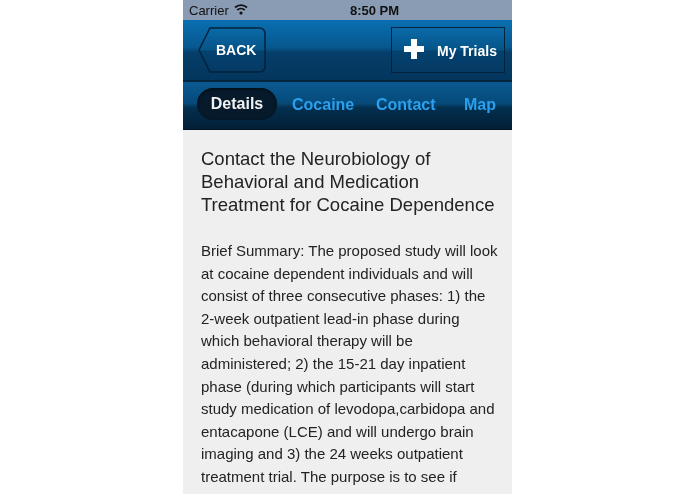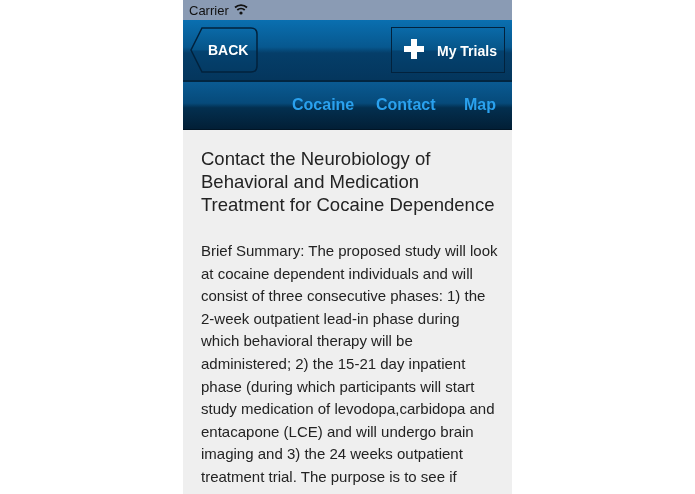--- a/index.html
+++ b/index.html
@@ -23,21 +23,21 @@
   }
   .status-bar .battery::after {
     content:""; position:absolute; right:-3px; top:3px; width:2px; height:4px; background:#000;
   }
   .nav-bar {
     position:absolute; left:0; top:20px; width:329px; height:60px;
     background:linear-gradient(#0a6fb0 0%, #07588f 45%, #053e69 55%, #04365d 100%);
     border-bottom:2px solid #022540;
   }
   .back-btn {
-    position:absolute; left:7px; top:7px; width:68px; height:31px;
+    position:absolute; left:15px; top:7px; width:68px; height:31px;
     color:#fff; font-weight:bold; font-size:14px;
   }
   .back-btn svg { position:absolute; left:0; top:0; }
   .back-btn .lbl { position:absolute; left:18px; top:15px; }
   .trials-btn {
     position:absolute; left:208px; top:7px; width:114px; height:46px;
     border:1.5px solid #02223d; border-radius:0; box-sizing:border-box;
     background:linear-gradient(#0a6aa8 0%, #065487 50%, #044270 52%, #043a63 100%);
     color:#fff; font-weight:bold; font-size:14px;
   }
@@ -68,20 +68,21 @@
 <div class="phone">
   <div class="status-bar">
     <span class="carrier">Carrier</span>
     <span class="wifi">
       <svg width="14" height="12" viewBox="0 0 14 12">
         <path d="M1 4.5 A9 9 0 0 1 13 4.5" stroke="#111" stroke-width="1.8" fill="none"></path>
         <path d="M3.3 7 A5.5 5.5 0 0 1 10.7 7" stroke="#111" stroke-width="1.8" fill="none"></path>
         <circle cx="7" cy="10" r="1.6" fill="#111"></circle>
       </svg>
     </span>
+    <span class="time">8:50 PM</span>
     <span class="battery"></span>
   </div>
 
   <div class="nav-bar">
     <div class="back-btn">
       <svg width="68" height="46" viewBox="0 0 68 46">
         <defs>
           <linearGradient id="bg1" x1="0" y1="0" x2="0" y2="1">
             <stop offset="0" stop-color="#0a6aa8"></stop>
             <stop offset="0.5" stop-color="#065487"></stop>
@@ -93,20 +94,21 @@
       </svg>
       <span class="lbl">BACK</span>
     </div>
     <div class="trials-btn">
       <span class="plus"></span>
       <span class="lbl">My Trials</span>
     </div>
   </div>
 
   <div class="tab-bar">
+    <div class="tab active">Details</div>
     <div class="tab" style="left:109px;">Cocaine</div>
     <div class="tab" style="left:193px;">Contact</div>
     <div class="tab" style="left:281px;">Map</div>
   </div>
 
   <div class="content">
     <h1 class="title">Contact the Neurobiology of Behavioral and Medication Treatment for Cocaine Dependence</h1>
     <p class="summary"><b>Brief Summary:</b><span> The proposed study will look at cocaine dependent individuals and will consist of three consecutive phases: 1) the 2-week outpatient lead-in phase during which behavioral therapy will be administered; 2) the 15-21 day inpatient phase (during which participants will start study medication of levodopa,carbidopa and entacapone (LCE) and will undergo brain imaging and 3) the 24 weeks outpatient treatment trial. The purpose is to see if treatment with LCE...</span></p>
   </div>
 </div>

